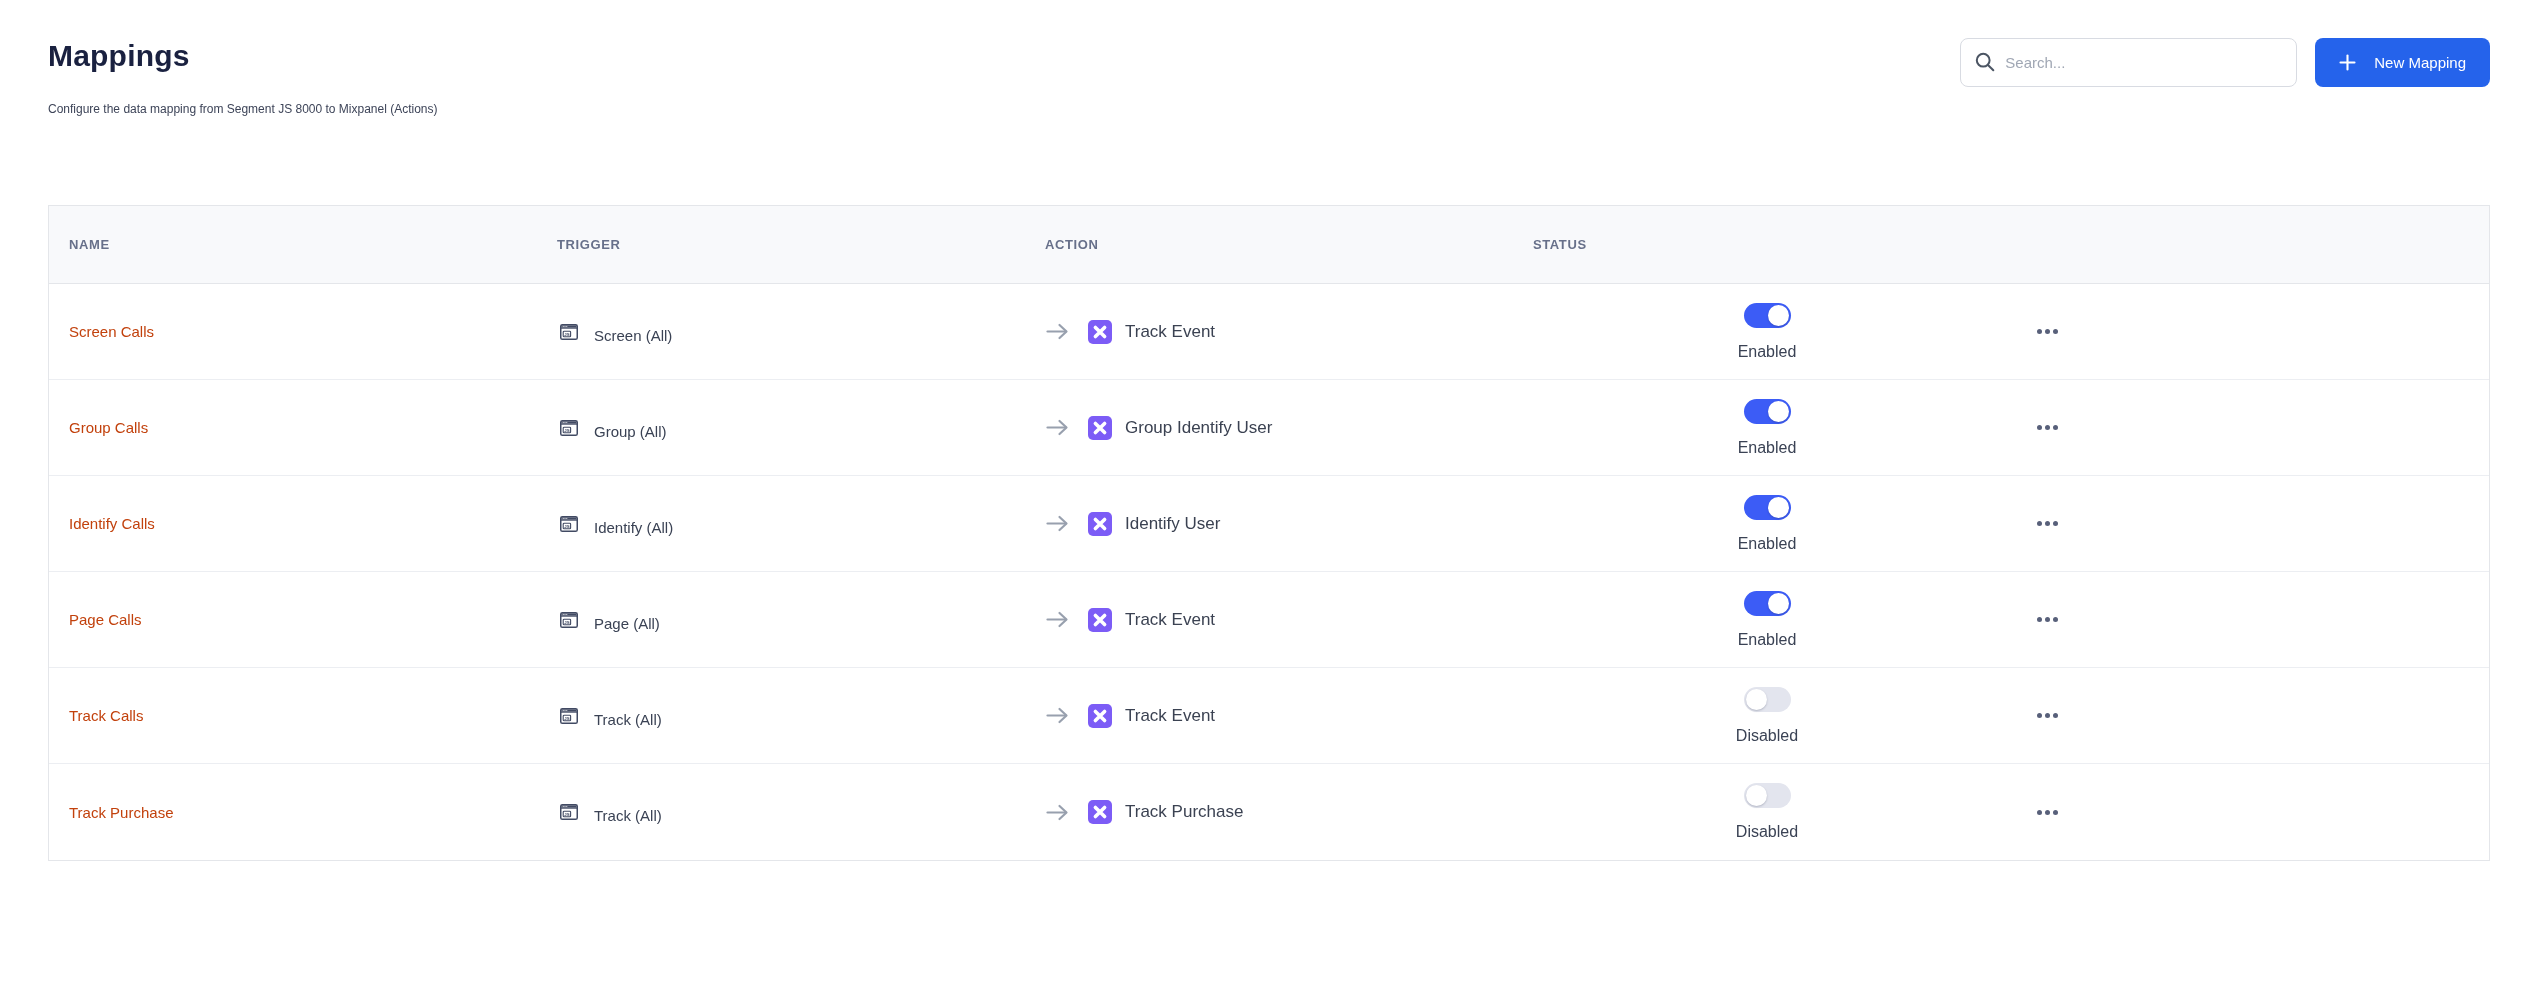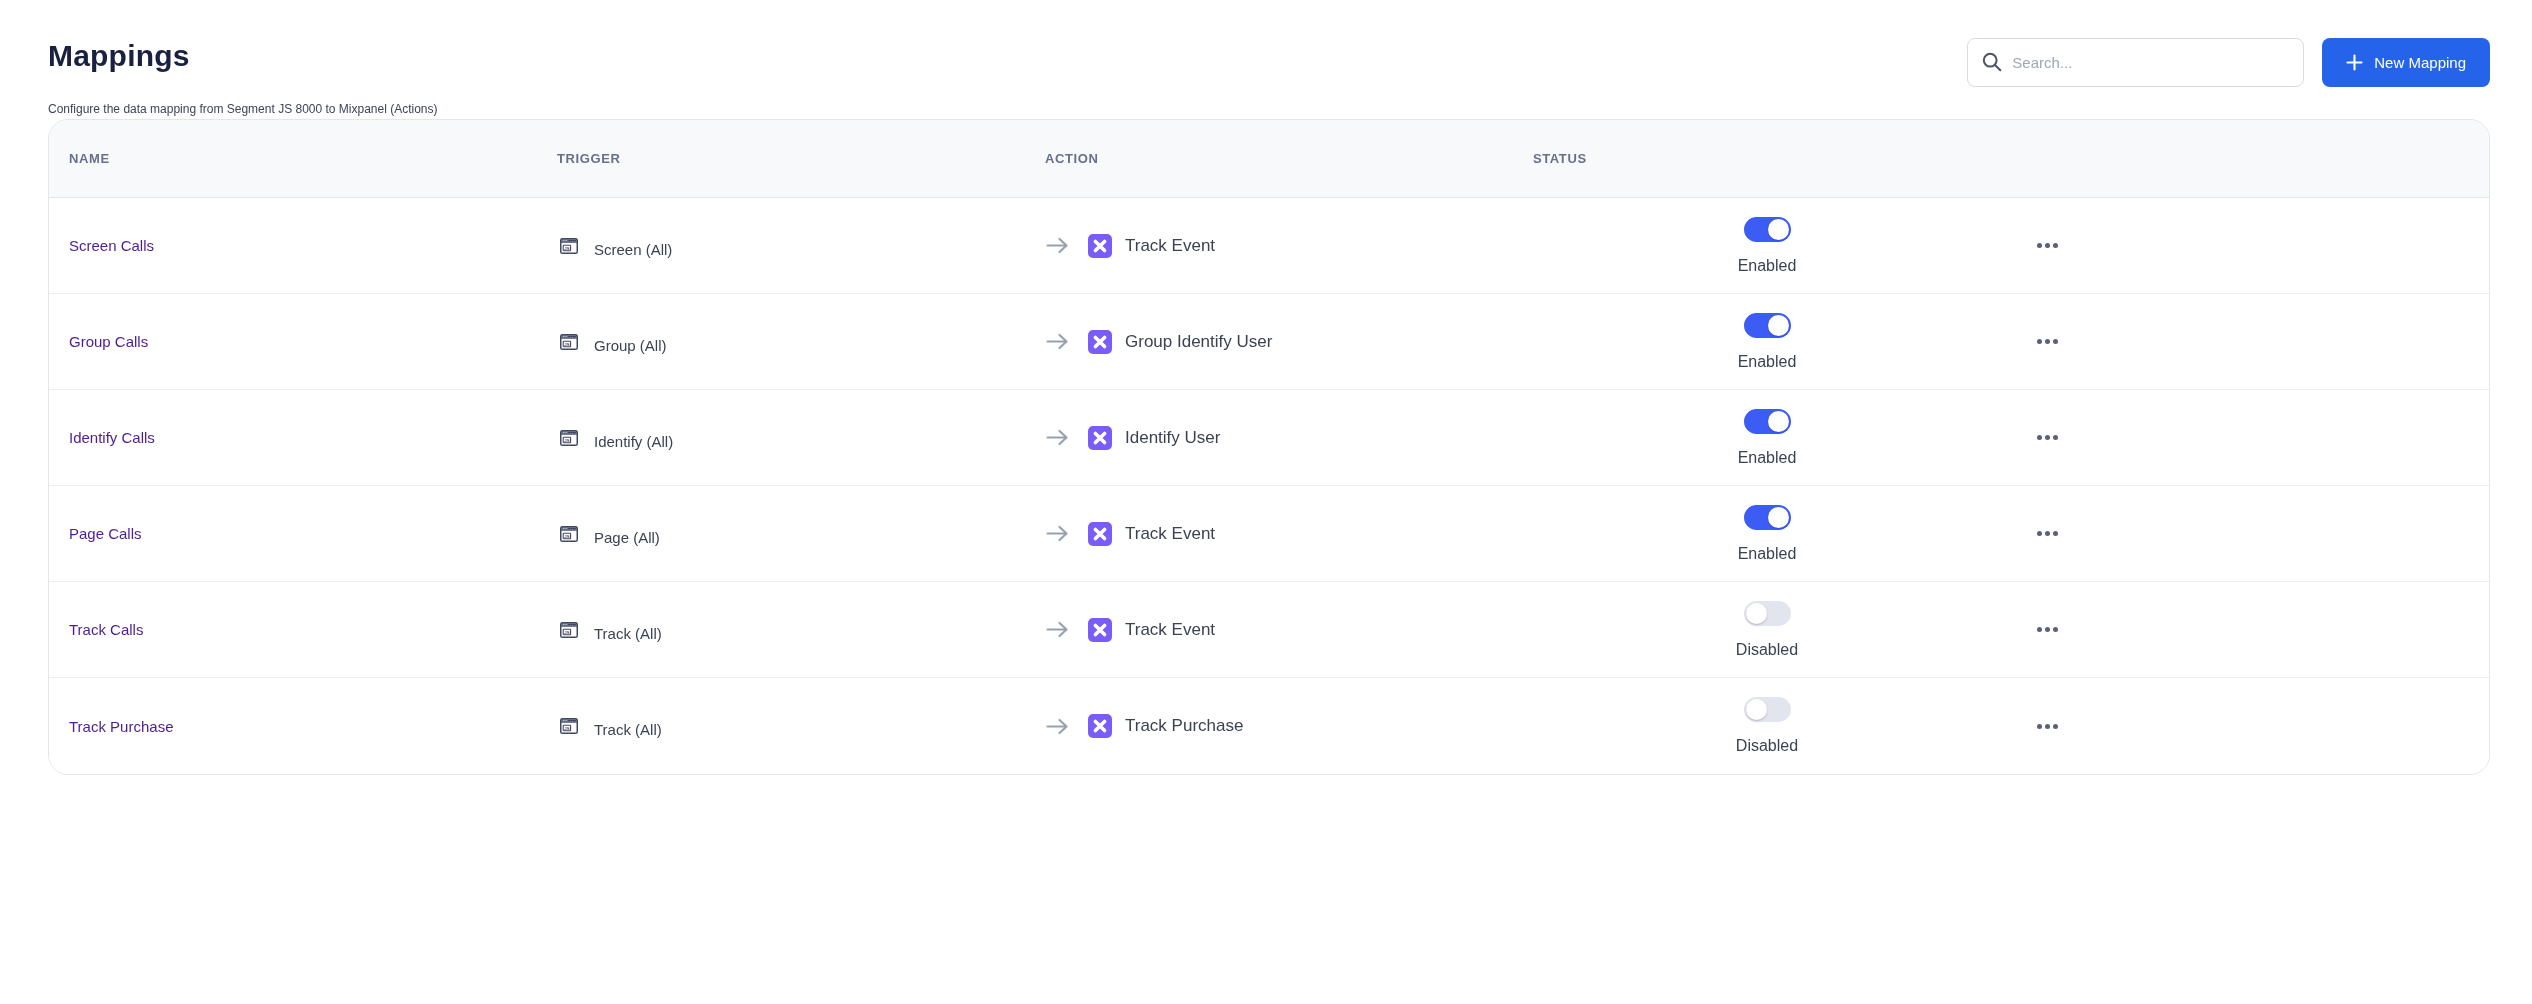--- a/index.html
+++ b/index.html
@@ -38,49 +38,50 @@
     padding:0 14px 0 44px;font-size:15px;color:#3a4254;
     font-family:"Liberation Sans", sans-serif;
     outline:none;background:#fff;
   }
   .search-box input::placeholder{color:#a0a7b4;}
   .search-ic{
     position:absolute;left:14px;top:13px;width:22px;height:22px;
   }
   .btn-primary{
     height:49px;padding:0 24px;
-    display:flex;align-items:center;gap:11px;
+    display:flex;align-items:center;gap:18px;
     background:var(--accent-blue);color:#fff;
     border:none;border-radius:8px;
     font-size:15px;font-weight:500;
     font-family:"Liberation Sans", sans-serif;
     cursor:pointer;
   }
 
   
   .table{
-    border:1px solid #e4e6ea;border-radius:20px;
+    margin-top:86px;
+    border:1px solid #e4e6ea;border-radius:0;
     overflow:hidden;
   }
   .thead, .trow{
     display:grid;
     grid-template-columns:1fr 1fr 1fr 1fr 1fr;
     align-items:center;
   }
   .thead{
     height:78px;background:#f8f9fb;border-bottom:1px solid #e4e6ea;
   }
   .th{
     padding-left:20px;font-size:13px;font-weight:700;
     letter-spacing:.6px;color:#67708a;
   }
   .trow{height:96px;border-bottom:1px solid #eceef2;background:#fff;}
   .trow:last-child{border-bottom:none;}
   .cell{padding-left:20px;display:flex;align-items:center;min-width:0;}
-  .name-cell{font-size:15px;color:#4c1d95;}
+  .name-cell{font-size:15px;color:#c2410c;}
   .trigger-cell{gap:13px;font-size:15px;color:#3a4254;align-items:flex-end;}
   .action-cell{font-size:17px;color:#3b4252;}
   .action-cell .arrow{margin-right:18px;display:flex;}
   .action-cell .mx{margin-right:13px;display:flex;}
   .status-cell{gap:15px;font-size:16px;color:#3a4254;flex-direction:column;}
   .icon{display:inline-flex;flex:none;}
 
   
   .toggle{
     position:relative;width:47px;height:25px;border-radius:13px;

